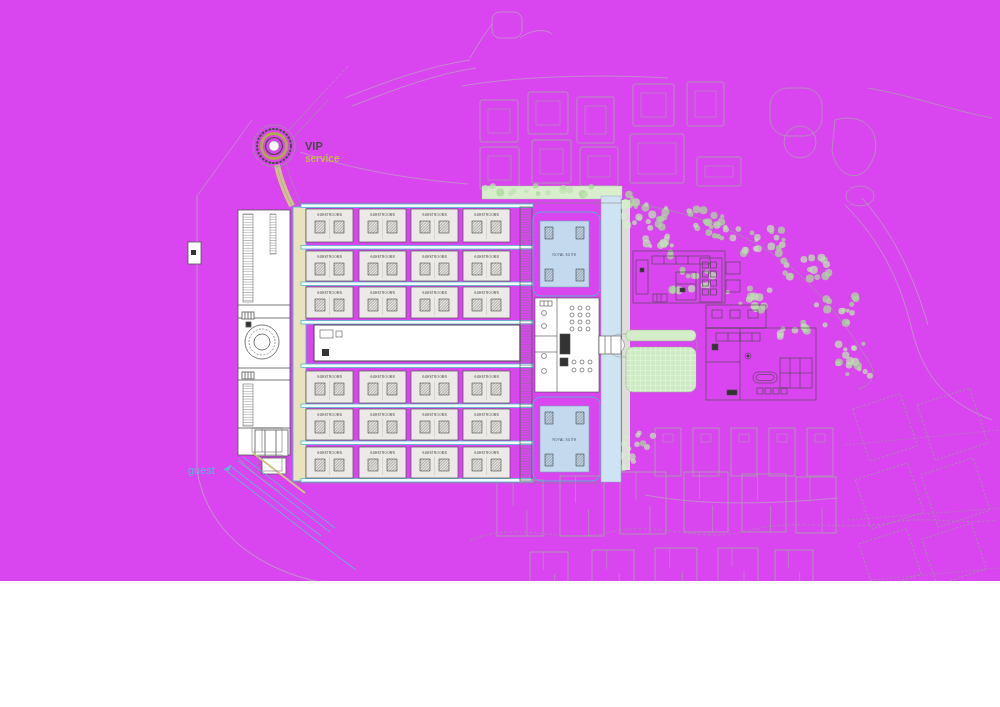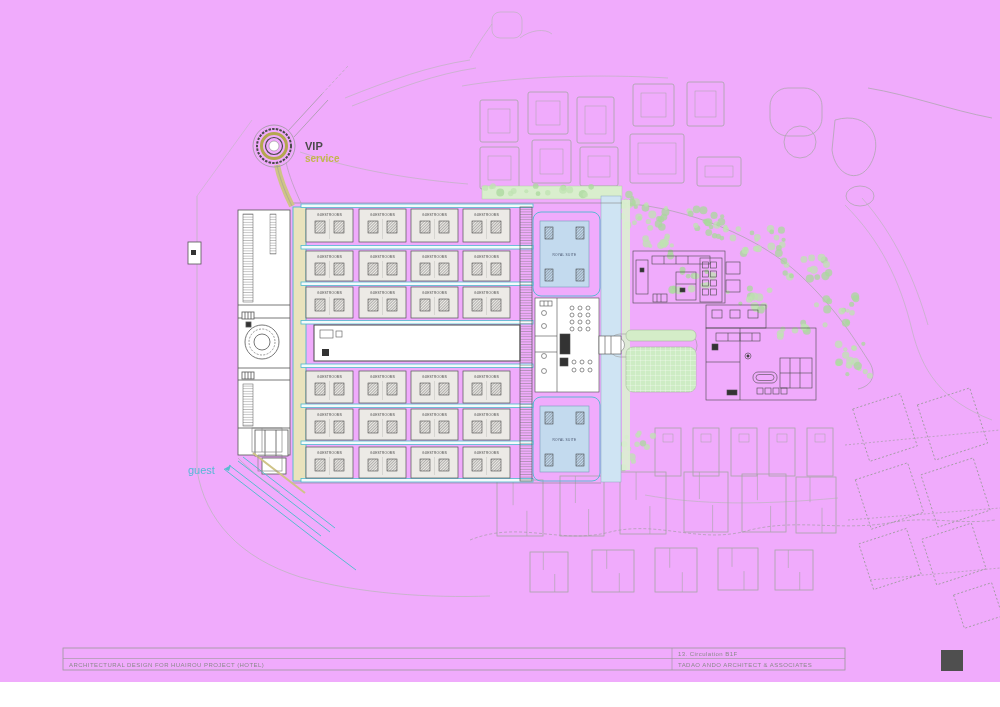--- a/index.html
+++ b/index.html
@@ -1,16 +1,16 @@
 <!DOCTYPE html>
 <html><head>
 <meta charset="utf-8">
 <style>
   html,body{margin:0;padding:0;background:#fff;}
-  .page{position:relative;width:1000px;height:682px;background:#f0abfc;overflow:hidden;
+  .page{position:relative;width:1000px;height:581px;background:#d946ef;overflow:hidden;
         font-family:"Liberation Sans",sans-serif;}
   svg{position:absolute;left:0;top:0;}
   text{font-family:"Liberation Sans",sans-serif;}
   .blk-label{font-size:3.2px;fill:#444;text-anchor:middle;letter-spacing:.2px;}
   .suite-label{font-size:3.2px;fill:#44506a;text-anchor:middle;letter-spacing:.3px;}
   .vip-label{font-size:11px;font-weight:bold;fill:#4a4a4a;}
   .service-label{font-size:10px;font-weight:bold;fill:#c3b64e;}
   .guest-label{font-size:11px;fill:#55b9d5;}
   .tb-text{font-size:6px;fill:#8a8a8a;letter-spacing:.45px;}
 </style>

